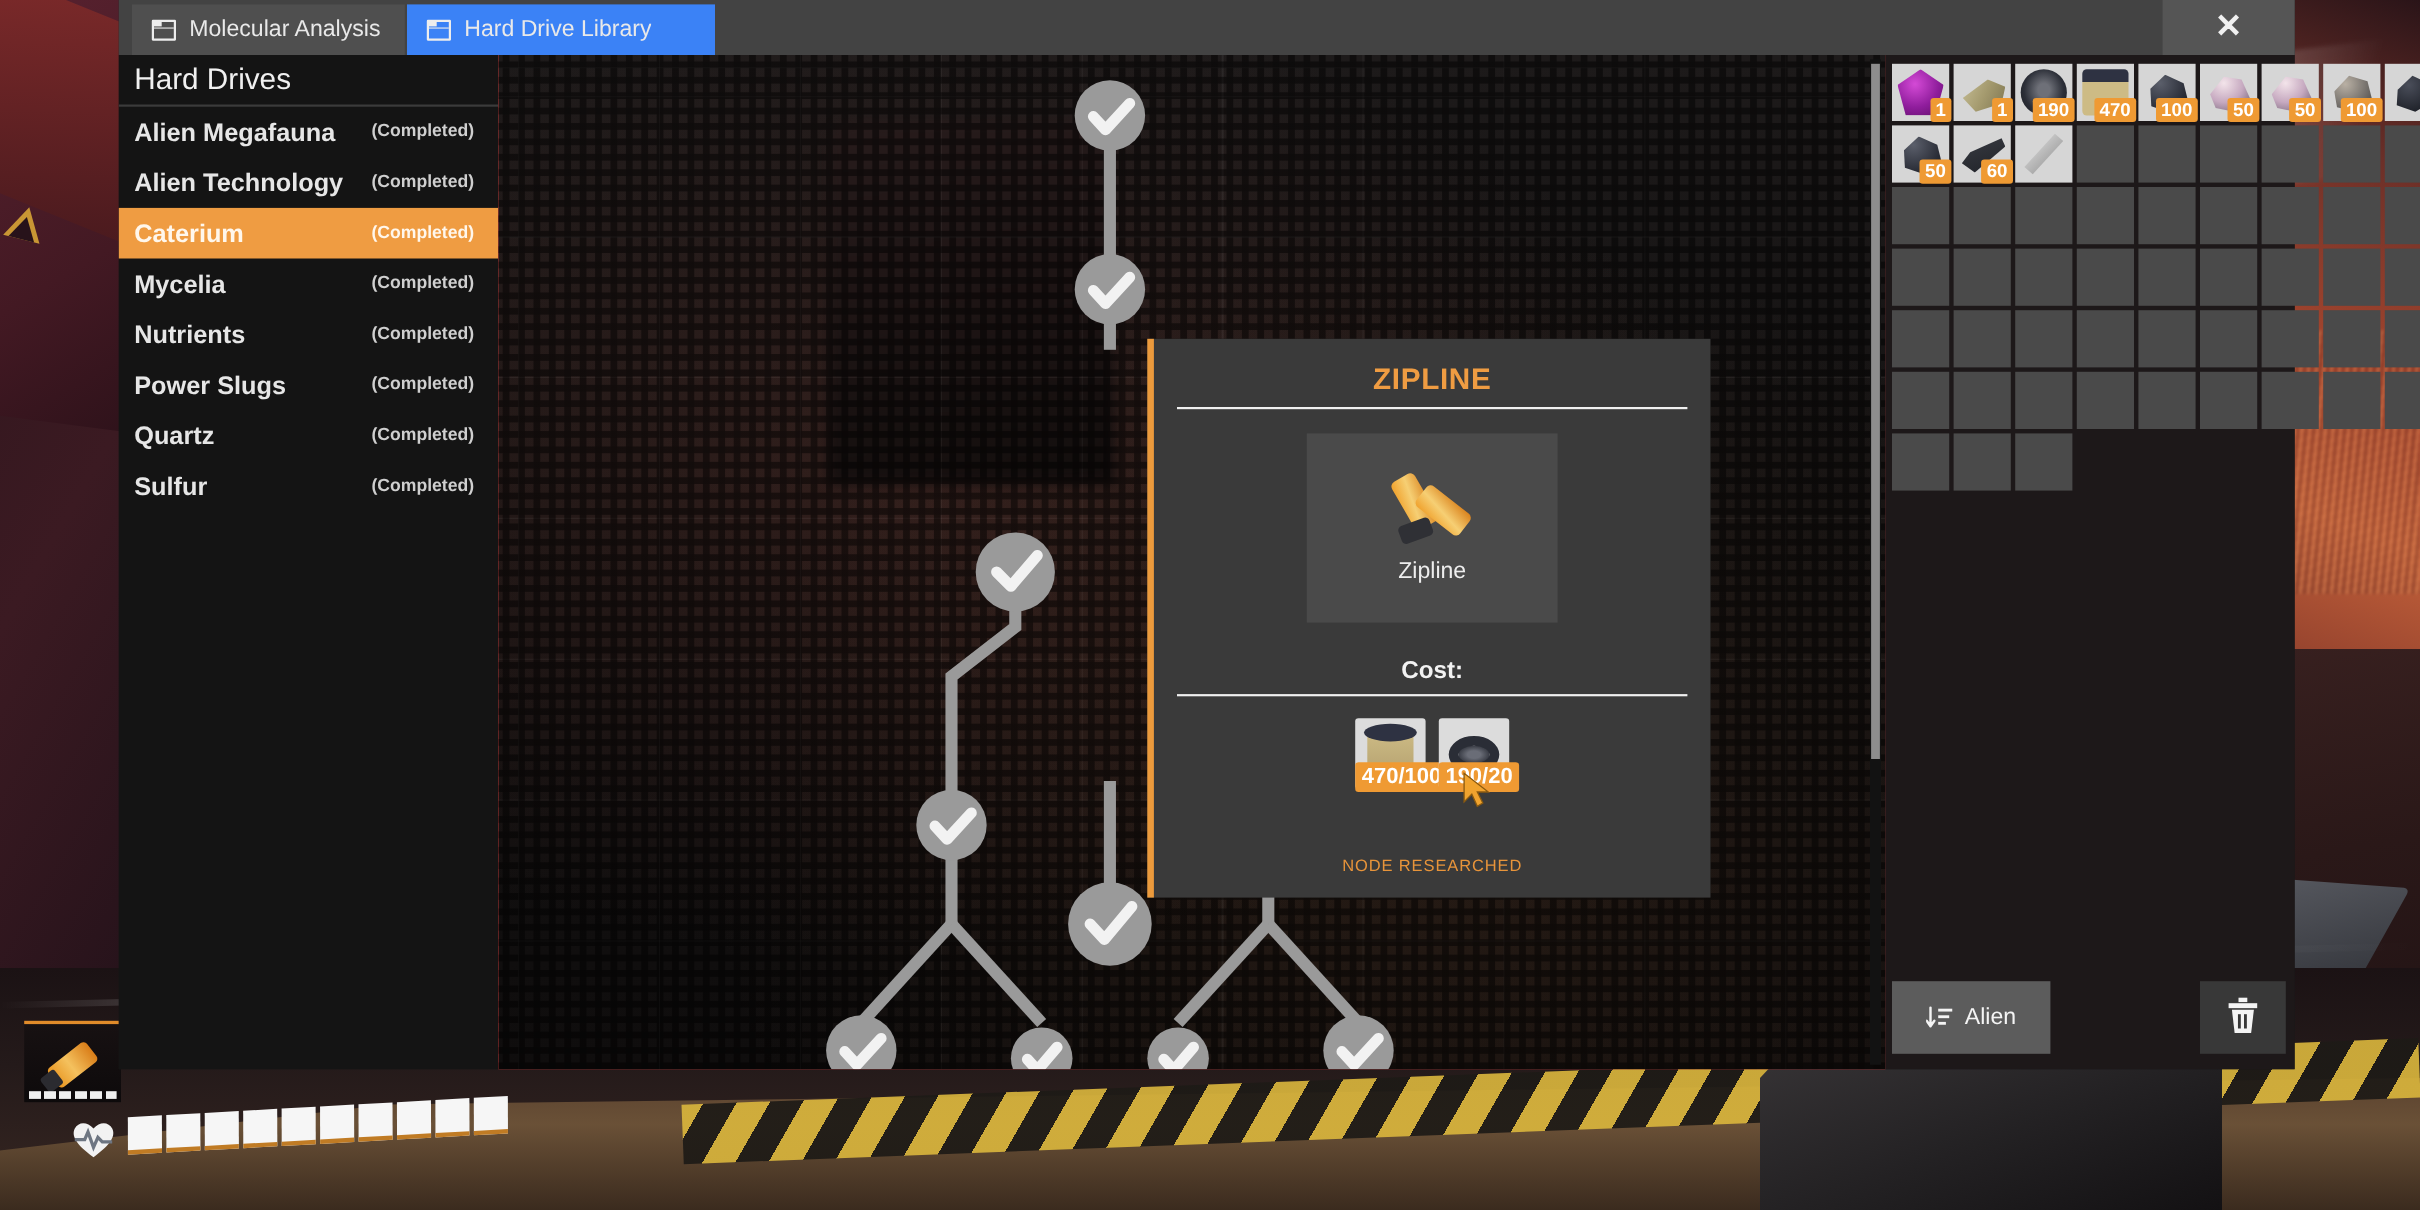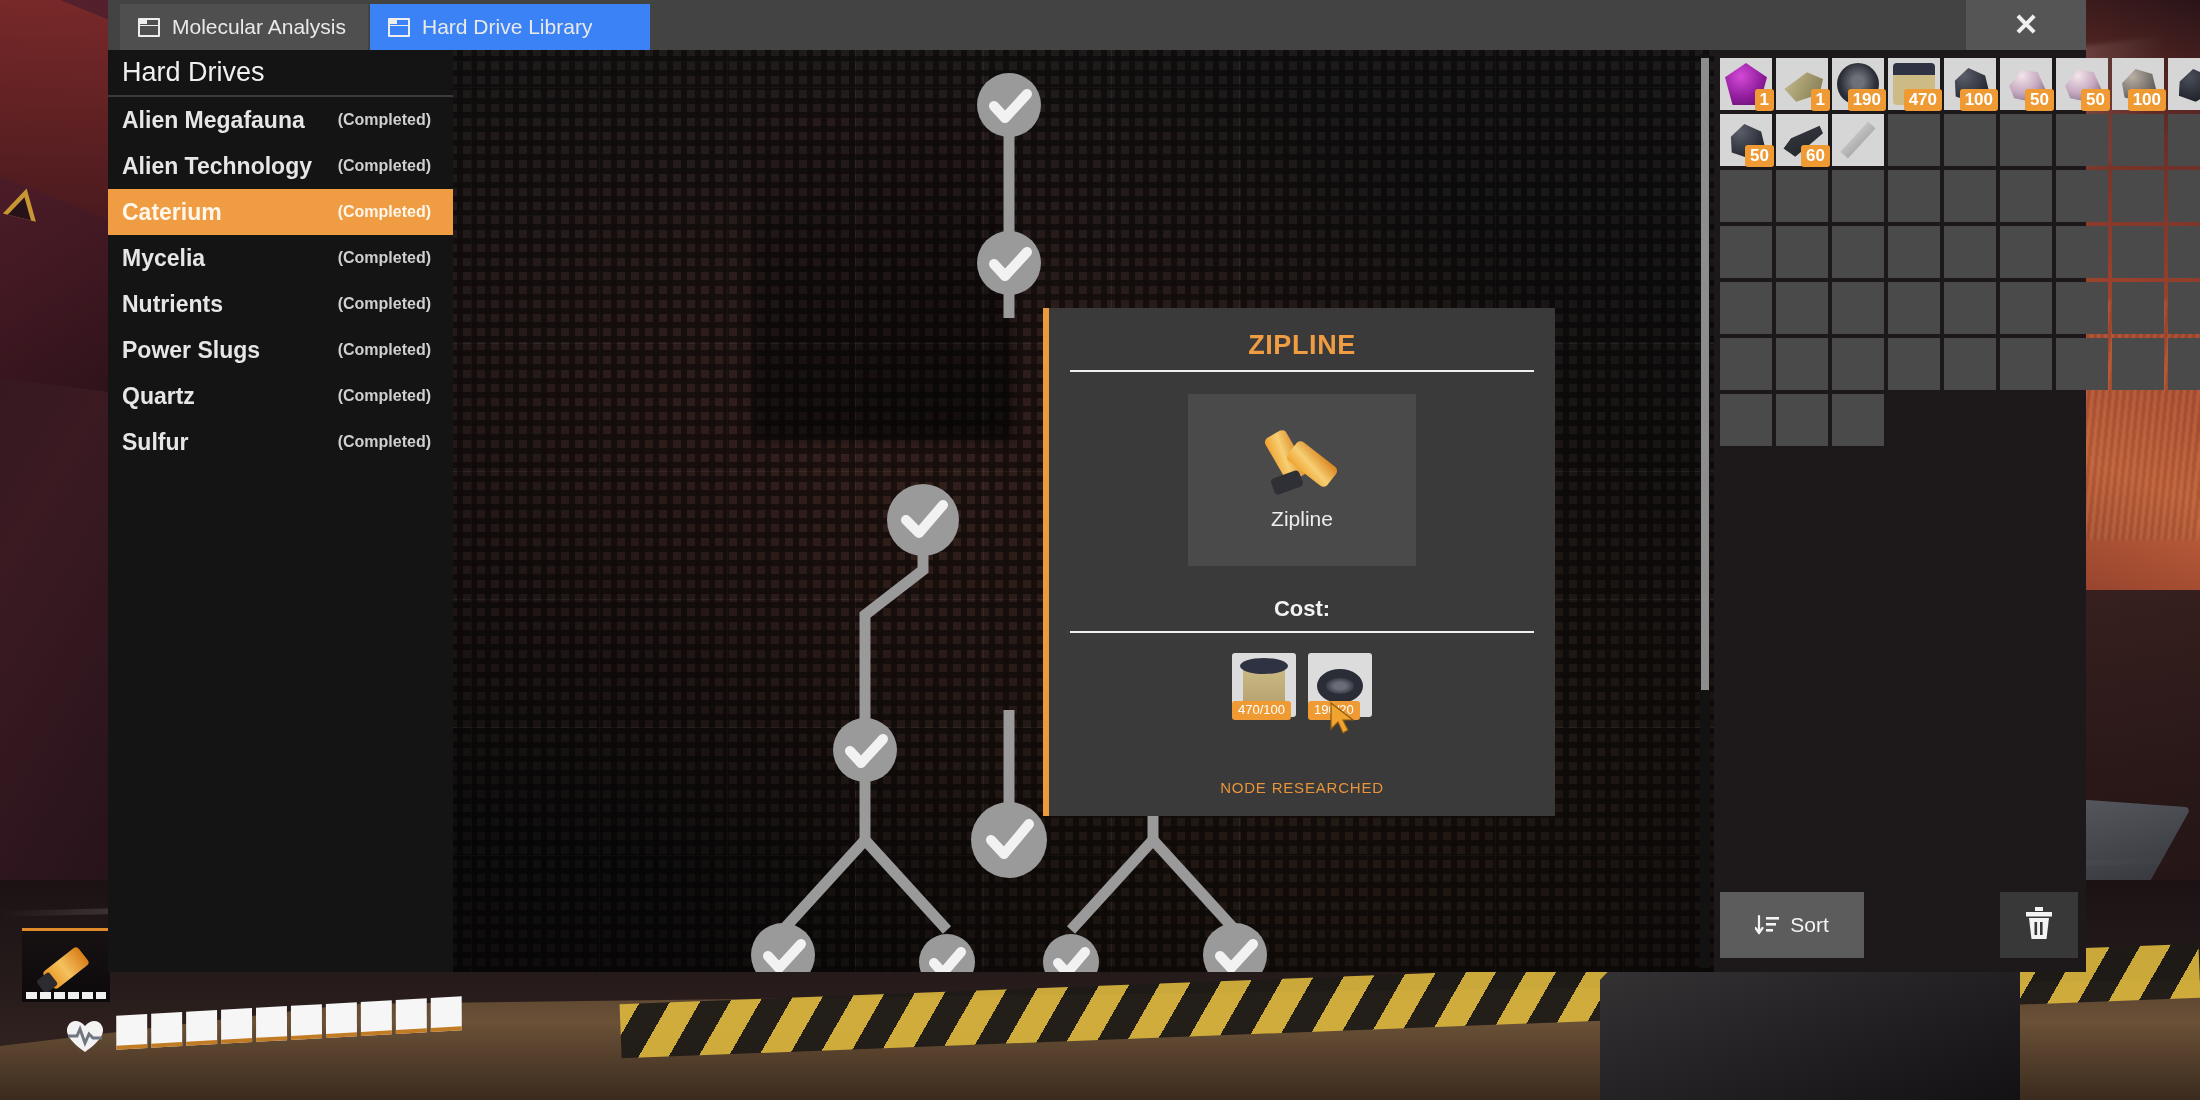--- a/index.html
+++ b/index.html
@@ -276,21 +276,21 @@
     content: ""; position: absolute; left: -3px; top: -7px; width: 48px; height: 16px;
     background: #2e3242; border-radius: 50%;
   }
   .cable-coil {
     position: absolute; left: 9px; top: 16px; width: 46px; height: 34px;
     border: 9px solid #2a2d36; border-radius: 50%;
     background: radial-gradient(#6a6d77 30%, #3a3d46 70%);
   }
   .cost-badge {
     position: absolute; left: 0; bottom: -3px; background: #ef9a33;
-    color: #fff; font-size: 13px; font-weight: normal; padding: 2px 6px;
+    color: #fff; font-size: 20px; font-weight: bold; padding: 2px 6px;
     border-radius: 3px; white-space: nowrap; line-height: 1.15;
   }
   .np-status {
     position: absolute; left: 0; right: 0; bottom: 20px; text-align: center;
     color: #e8943a; font-size: 15px; letter-spacing: .8px;
   }
 
   
   .tree-scrollbar {
     position: absolute; right: 4px; top: 4px; bottom: 4px; width: 10px;
@@ -660,21 +660,21 @@
       <div class="inv-footer-bar"></div>
       <div class="sort-btn">
         <span class="sort-icon">
           <svg viewBox="0 0 24 22" width="24" height="22">
             <path d="M4 2 L4 17 M4 19 L0.5 14 M4 19 L7.5 14" stroke="#f4f4f4" stroke-width="2.2" fill="none" stroke-linecap="round"></path>
             <rect x="11" y="3" width="13" height="2.6" fill="#f4f4f4"></rect>
             <rect x="11" y="9" width="10" height="2.6" fill="#f4f4f4"></rect>
             <rect x="11" y="15" width="7" height="2.6" fill="#f4f4f4"></rect>
           </svg>
         </span>
-        <span>Sort</span>
+        <span>Alien</span>
       </div>
       <div class="trash-btn">
         <span>
           <svg viewBox="0 0 30 34" width="30" height="34">
             <rect x="11" y="1" width="8" height="4" fill="#f4f4f4"></rect>
             <rect x="2" y="6" width="26" height="4.5" fill="#f4f4f4"></rect>
             <path d="M5 12 L25 12 L22.5 33 L7.5 33 Z" fill="#f4f4f4"></path>
             <rect x="10.5" y="16" width="2.6" height="13" fill="#383838"></rect>
             <rect x="16" y="16" width="2.6" height="13" fill="#383838"></rect>
           </svg>

